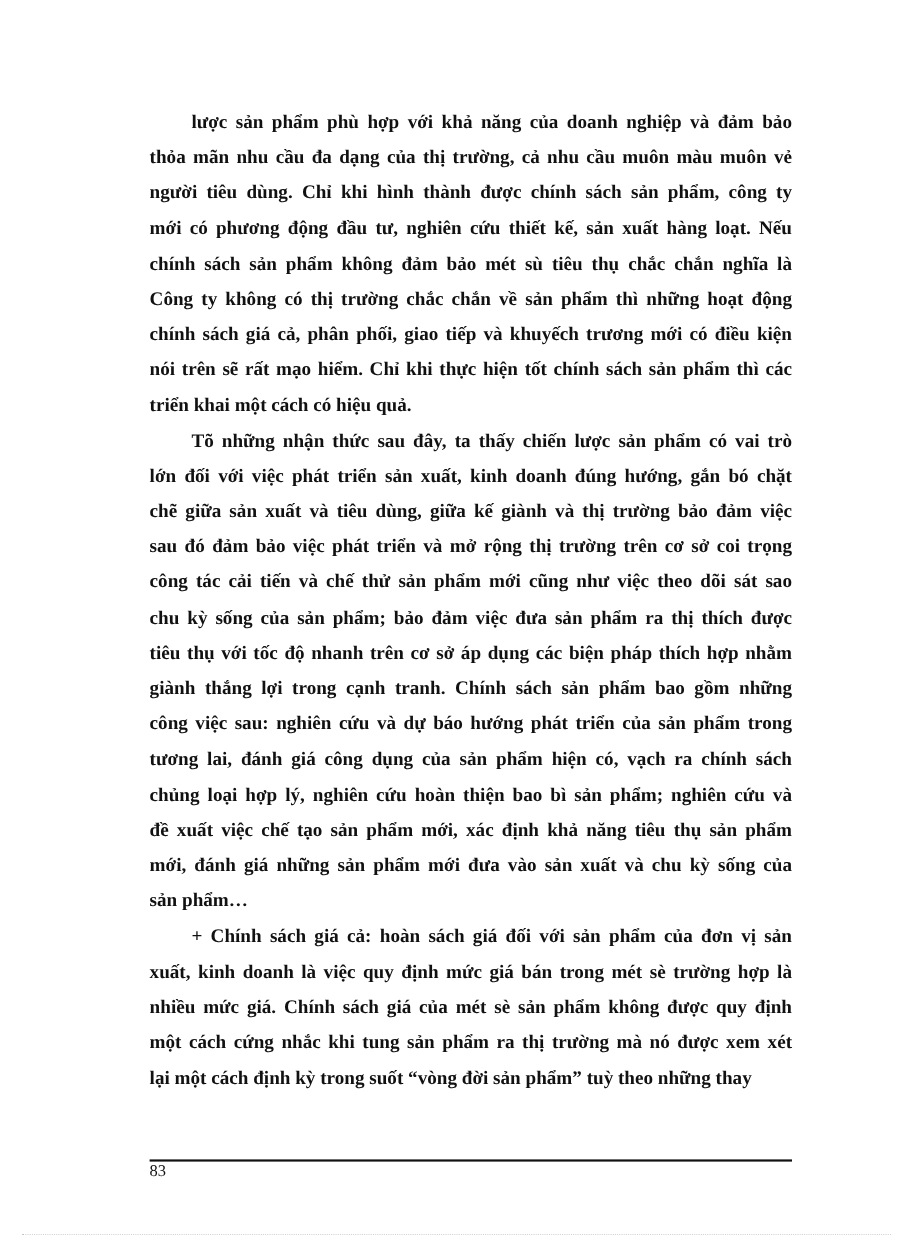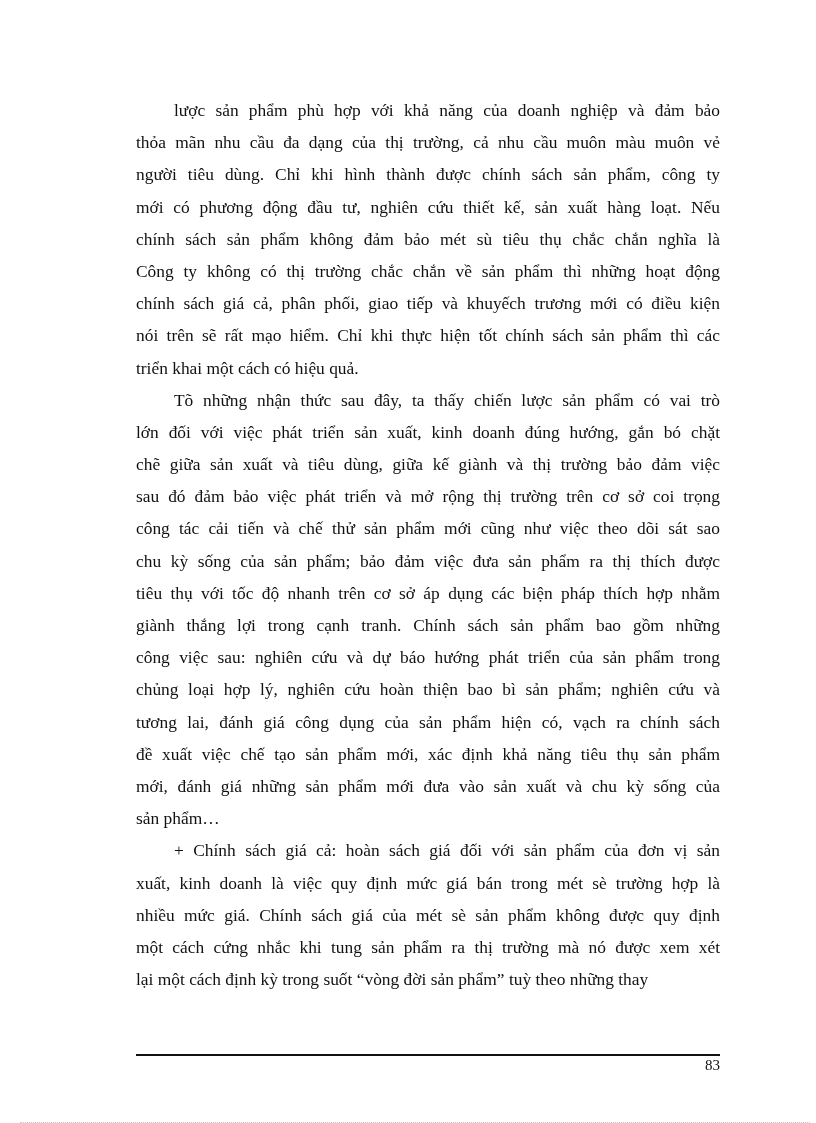--- a/index.html
+++ b/index.html
@@ -13,20 +13,21 @@
       position: relative;
       overflow: hidden;
       font-family: "Liberation Serif", "DejaVu Serif", serif;
       color: #111111;
     }
     .page-body {
       position: absolute;
       left: 136px;
       top: 94px;
       width: 584px;
+      font-weight: bold;
     }
     .line {
       display: block;
       height: 32.2px;
       line-height: 32.2px;
       font-size: 17.4px;
       text-align: justify;
       text-align-last: justify;
       white-space: nowrap;
       overflow: visible;
@@ -43,21 +44,21 @@
       top: 1054px;
       width: 584px;
       height: 0;
       border-top: 2px solid #111111;
     }
     .page-number {
       position: absolute;
       left: 136px;
       top: 1056px;
       width: 584px;
-      text-align: right;
+      text-align: left;
       font-size: 15px;
       line-height: 18px;
     }
     .page-edge {
       position: absolute;
       left: 20px;
       top: 1122px;
       width: 790px;
       height: 0;
       border-top: 1px dotted #c8c8c8;
@@ -83,22 +84,22 @@
   <div class="paragraph">
     <span class="line indent">Tõ những nhận thức sau đây, ta thấy chiến lược sản phẩm có vai trò</span>
     <span class="line">lớn đối với việc phát triển sản xuất, kinh doanh đúng hướng, gắn bó chặt</span>
     <span class="line">chẽ giữa sản xuất và tiêu dùng, giữa kế giành và thị trường bảo đảm việc</span>
     <span class="line">sau đó đảm bảo việc phát triển và mở rộng thị trường trên cơ sở coi trọng</span>
     <span class="line">công tác cải tiến và chế thử sản phẩm mới cũng như việc theo dõi sát sao</span>
     <span class="line">chu kỳ sống của sản phẩm; bảo đảm việc đưa sản phẩm ra thị thích được</span>
     <span class="line">tiêu thụ với tốc độ nhanh trên cơ sở áp dụng các biện pháp thích hợp nhằm</span>
     <span class="line">giành thắng lợi trong cạnh tranh. Chính sách sản phẩm bao gồm những</span>
     <span class="line">công việc sau: nghiên cứu và dự báo hướng phát triển của sản phẩm trong</span>
+    <span class="line">tương lai, đánh giá công dụng của sản phẩm hiện có, vạch ra chính sách</span>
     <span class="line">chủng loại hợp lý, nghiên cứu hoàn thiện bao bì sản phẩm; nghiên cứu và</span>
-    <span class="line">tương lai, đánh giá công dụng của sản phẩm hiện có, vạch ra chính sách</span>
     <span class="line">đề xuất việc chế tạo sản phẩm mới, xác định khả năng tiêu thụ sản phẩm</span>
     <span class="line">mới, đánh giá những sản phẩm mới đưa vào sản xuất và chu kỳ sống của</span>
     <span class="line last">sản phẩm…</span>
   </div>
 
   <div class="paragraph">
     <span class="line indent">+ Chính sách giá cả: hoàn sách giá đối với sản phẩm của đơn vị sản</span>
     <span class="line">xuất, kinh doanh là việc quy định mức giá bán trong mét sè trường hợp là</span>
     <span class="line">nhiều mức giá. Chính sách giá của mét sè sản phẩm không được quy định</span>
     <span class="line">một cách cứng nhắc khi tung sản phẩm ra thị trường mà nó được xem xét</span>

